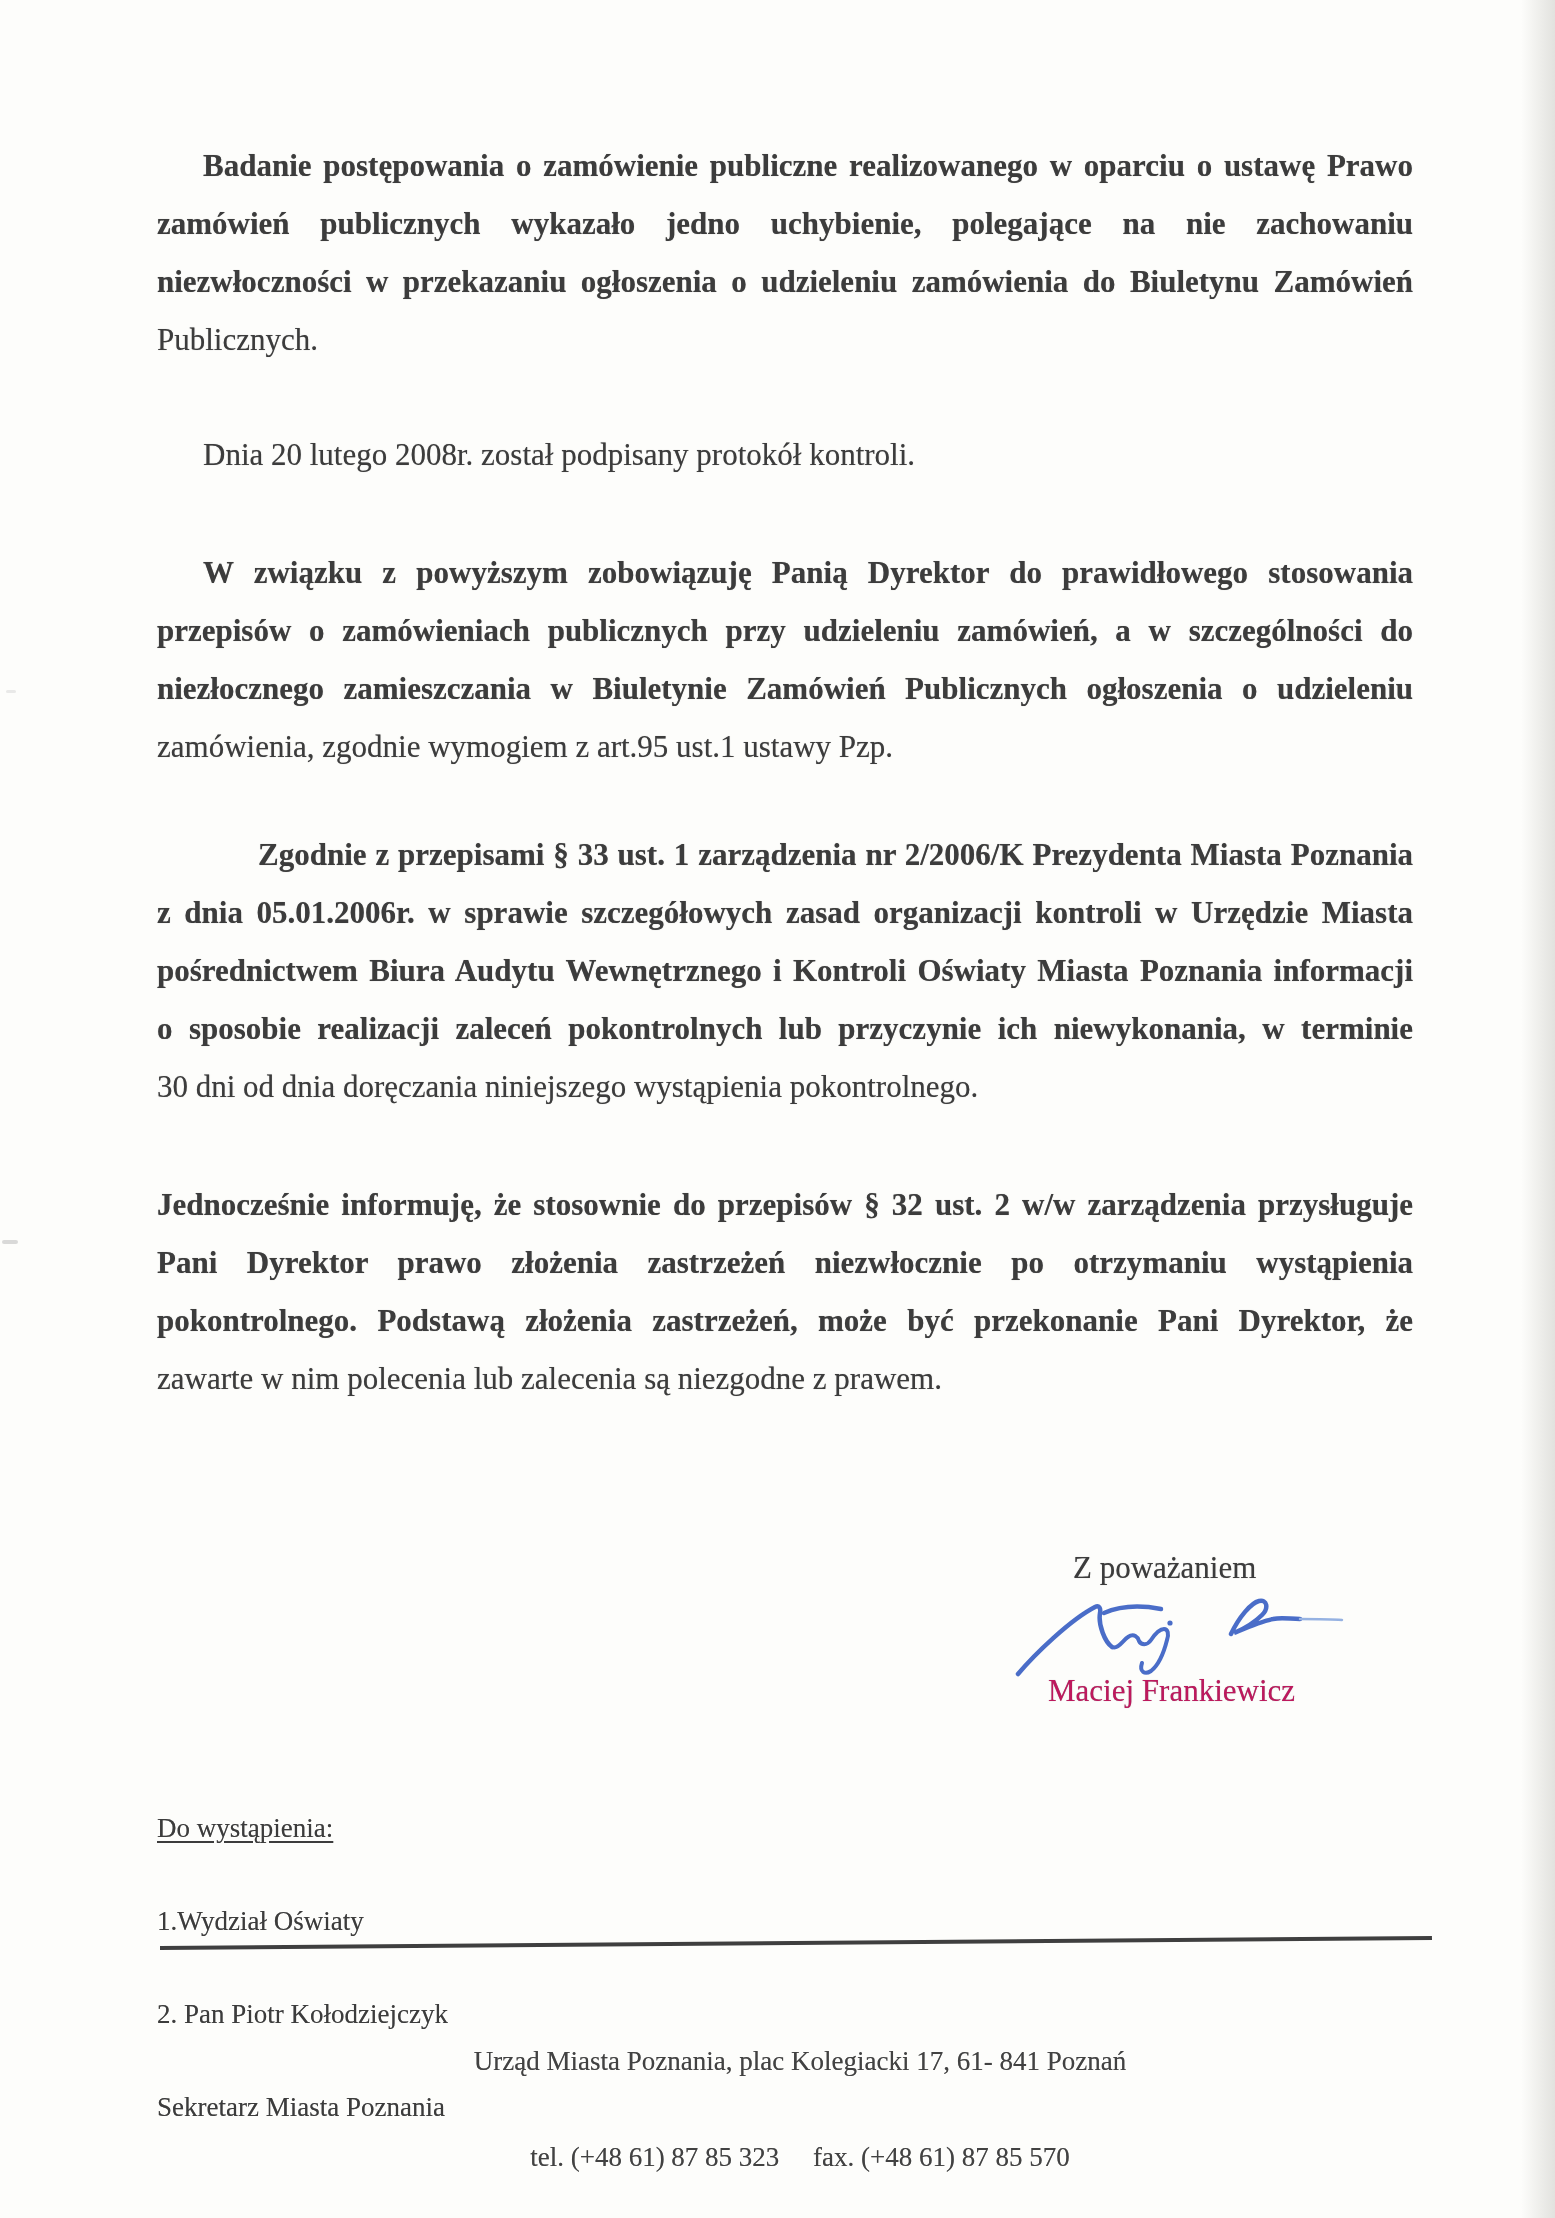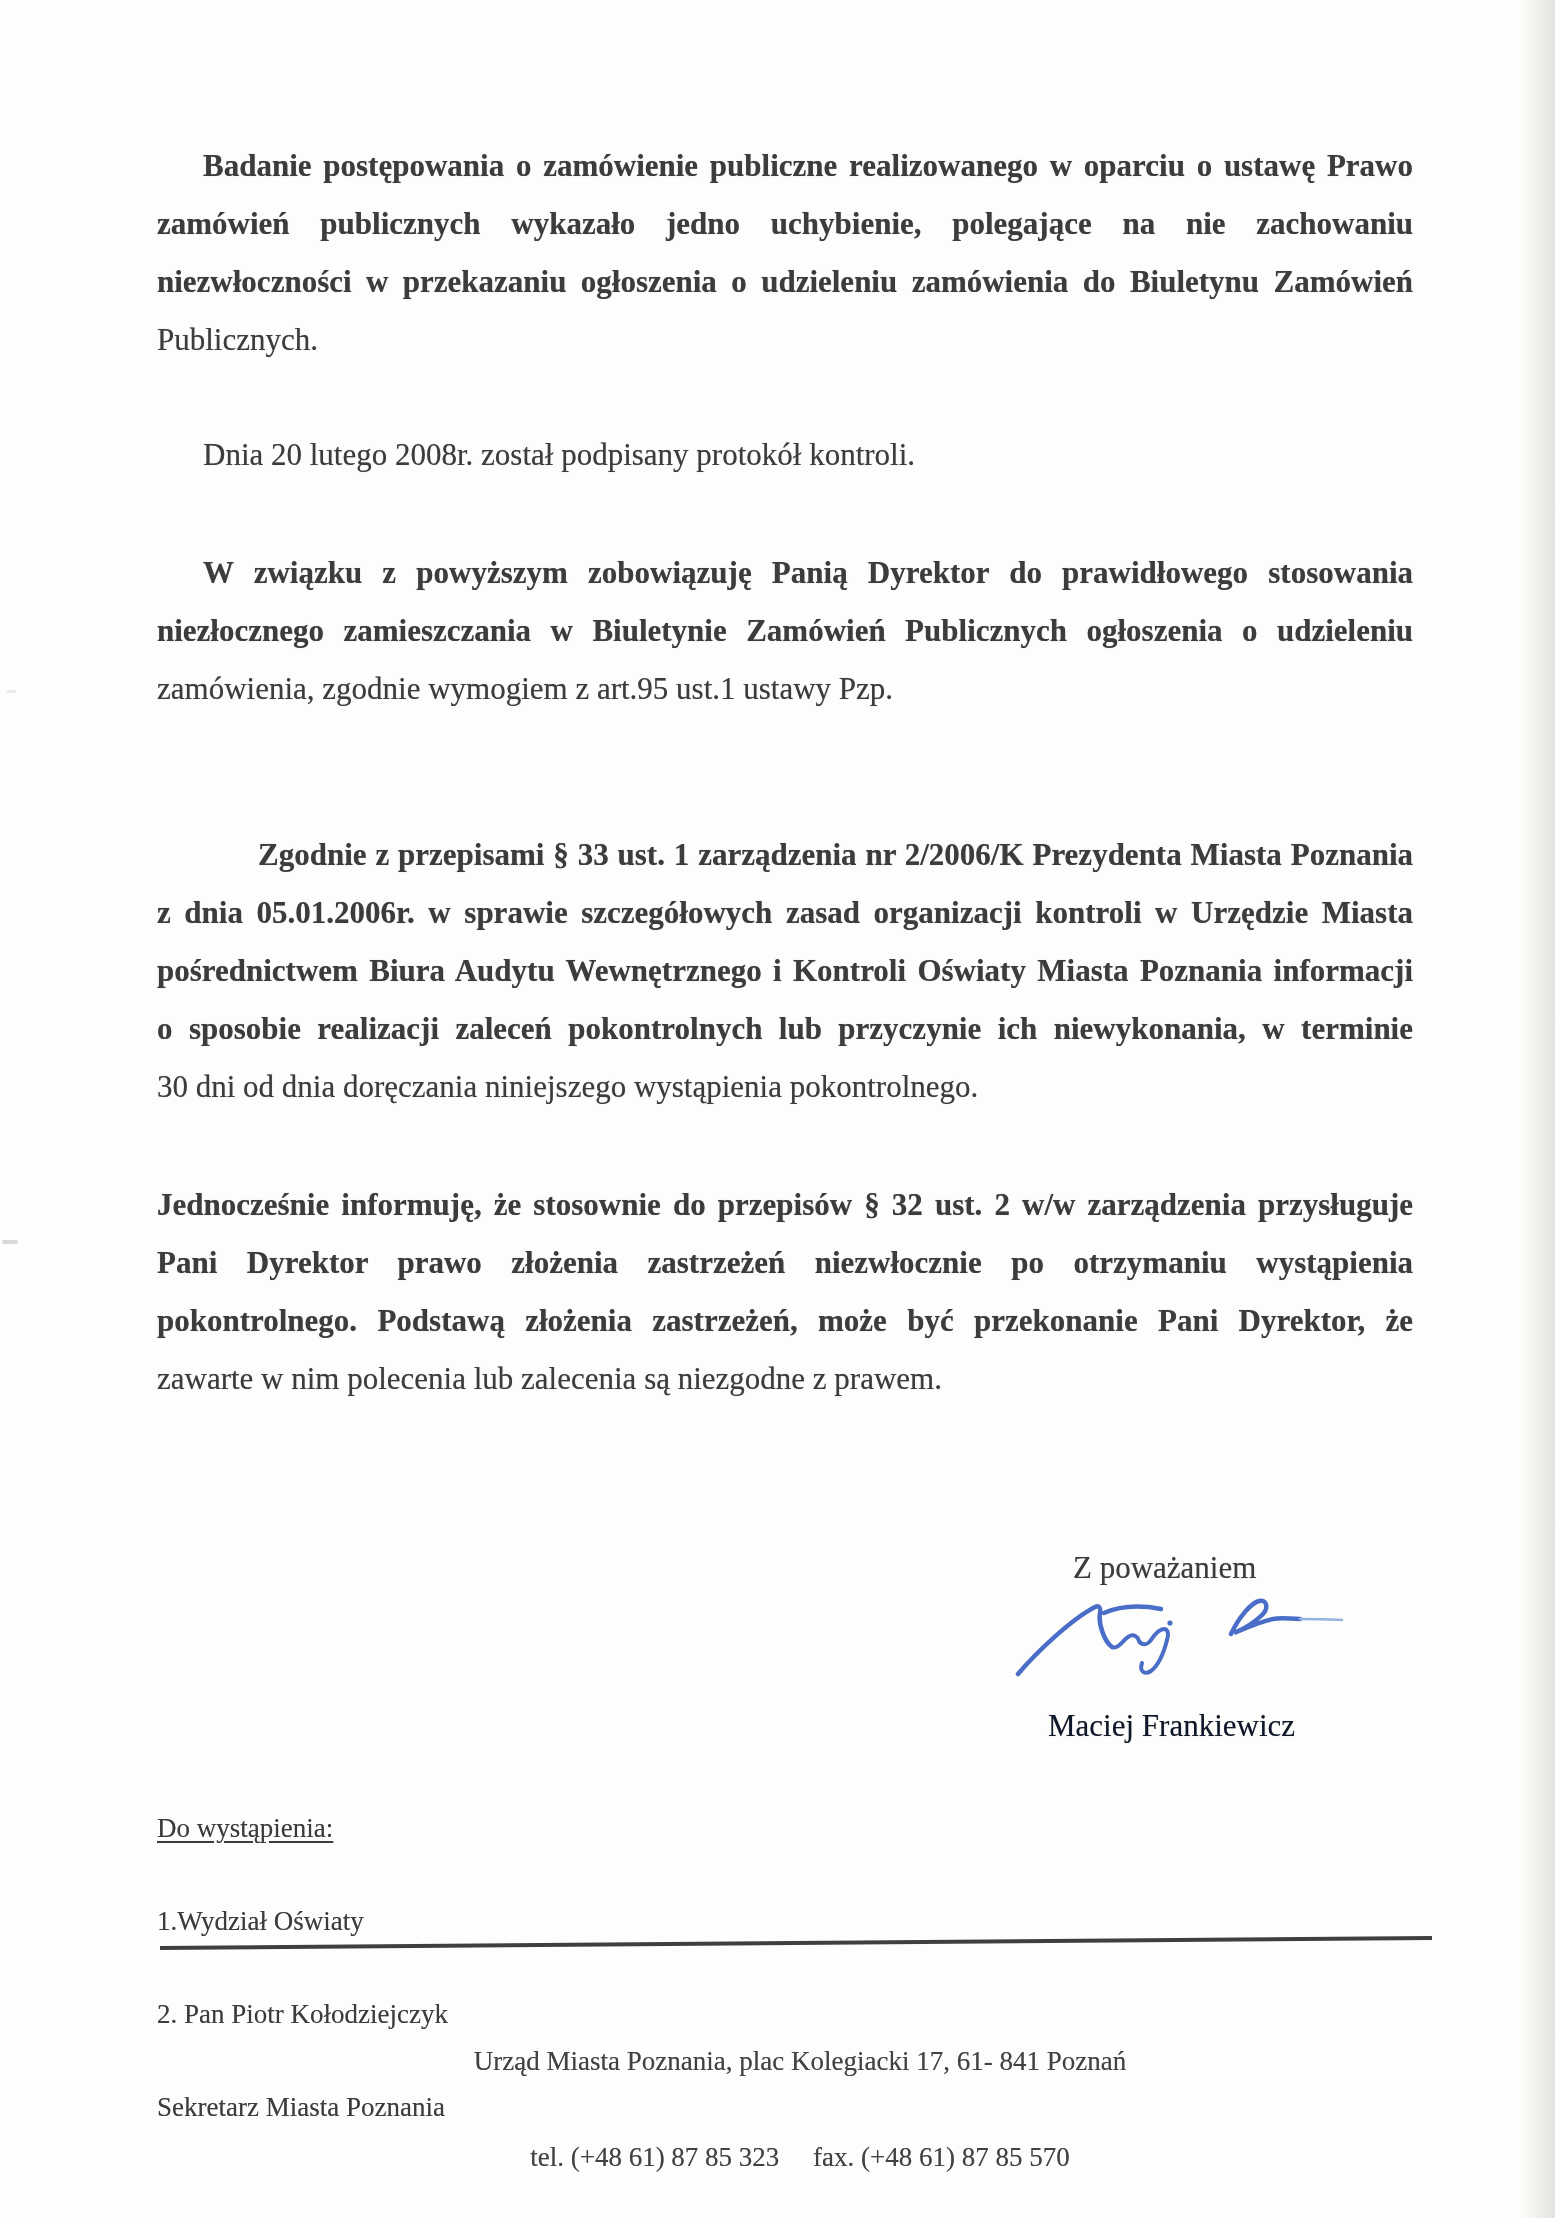--- a/index.html
+++ b/index.html
@@ -23,22 +23,22 @@
   .lline{text-align:left;}
   .ind1{padding-left:46px;box-sizing:border-box;}
   .ind2{padding-left:101px;box-sizing:border-box;}
   .salutation{
     position:absolute;left:1045px;top:1548px;
     font-size:31px;line-height:40px;white-space:pre;
     text-shadow:0 0 0.7px rgba(60,60,60,0.55);
     margin-left:28px;
   }
   .signer-name{
-    position:absolute;left:1048px;top:1706px;
-    font-size:31px;line-height:40px;white-space:pre;color:#0f172a;
+    position:absolute;left:1048px;top:1671px;
+    font-size:31px;line-height:40px;white-space:pre;color:#be185d;
     text-shadow:0 0 0.7px rgba(60,60,60,0.55);
   }
   .signature-svg{position:absolute;left:1000px;top:1582px;width:350px;height:105px;}
   .distribution{
     position:absolute;left:157px;top:1751px;
     font-size:27px;line-height:31px;white-space:pre;
     text-shadow:0 0 0.6px rgba(60,60,60,0.5);
   }
   .distribution .heading{text-decoration:underline;text-underline-offset:4px;}
   .footer-rule{
@@ -65,20 +65,21 @@
   <div class="jline">niezwłoczności w przekazaniu ogłoszenia o udzieleniu zamówienia do Biuletynu Zamówień</div>
   <div class="lline">Publicznych.</div>
 </div>
 
 <div class="body-par" style="top:426px;">
   <div class="lline ind1">Dnia 20 lutego 2008r. został podpisany protokół kontroli.</div>
 </div>
 
 <div class="body-par" style="top:544px;">
   <div class="jline ind1">W związku z powyższym zobowiązuję Panią Dyrektor do prawidłowego stosowania</div>
+  <div class="jline">przepisów o zamówieniach publicznych przy udzieleniu zamówień, a w szczególności do</div>
   <div class="jline">niezłocznego zamieszczania w Biuletynie Zamówień Publicznych ogłoszenia o udzieleniu</div>
   <div class="lline">zamówienia, zgodnie wymogiem z art.95 ust.1 ustawy Pzp.</div>
 </div>
 
 <div class="body-par" style="top:826px;">
   <div class="jline ind2">Zgodnie z przepisami § 33 ust. 1 zarządzenia nr 2/2006/K Prezydenta Miasta Poznania</div>
   <div class="jline">z dnia 05.01.2006r. w sprawie szczegółowych zasad organizacji kontroli w Urzędzie Miasta</div>
   <div class="jline">pośrednictwem Biura Audytu Wewnętrznego i Kontroli Oświaty Miasta Poznania informacji</div>
   <div class="jline">o sposobie realizacji zaleceń pokontrolnych lub przyczynie ich niewykonania, w terminie</div>
   <div class="lline">30 dni od dnia doręczania niniejszego wystąpienia pokontrolnego.</div>

